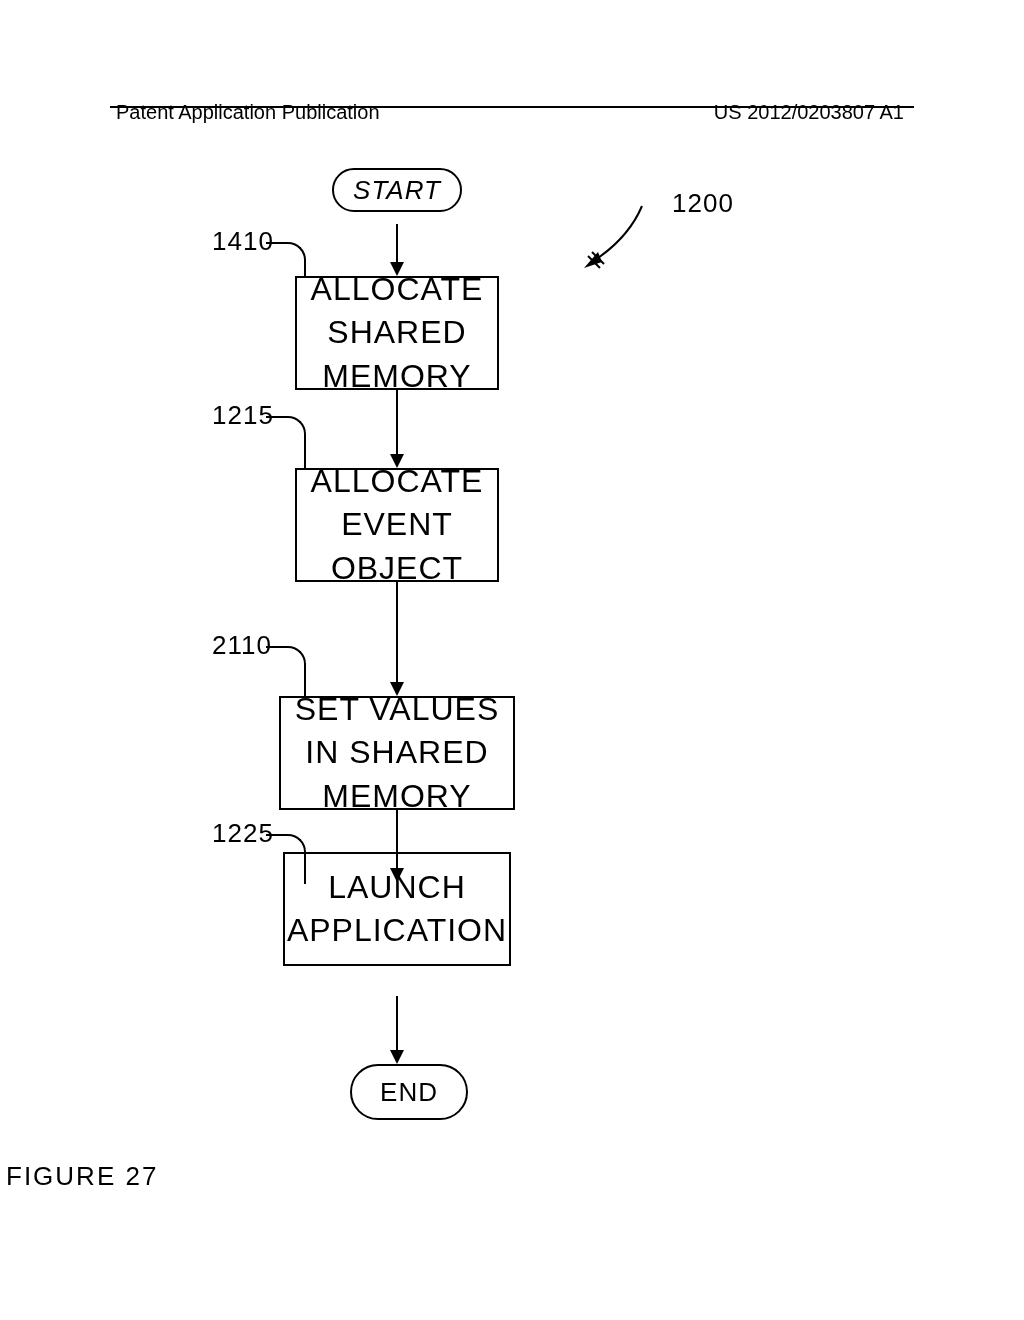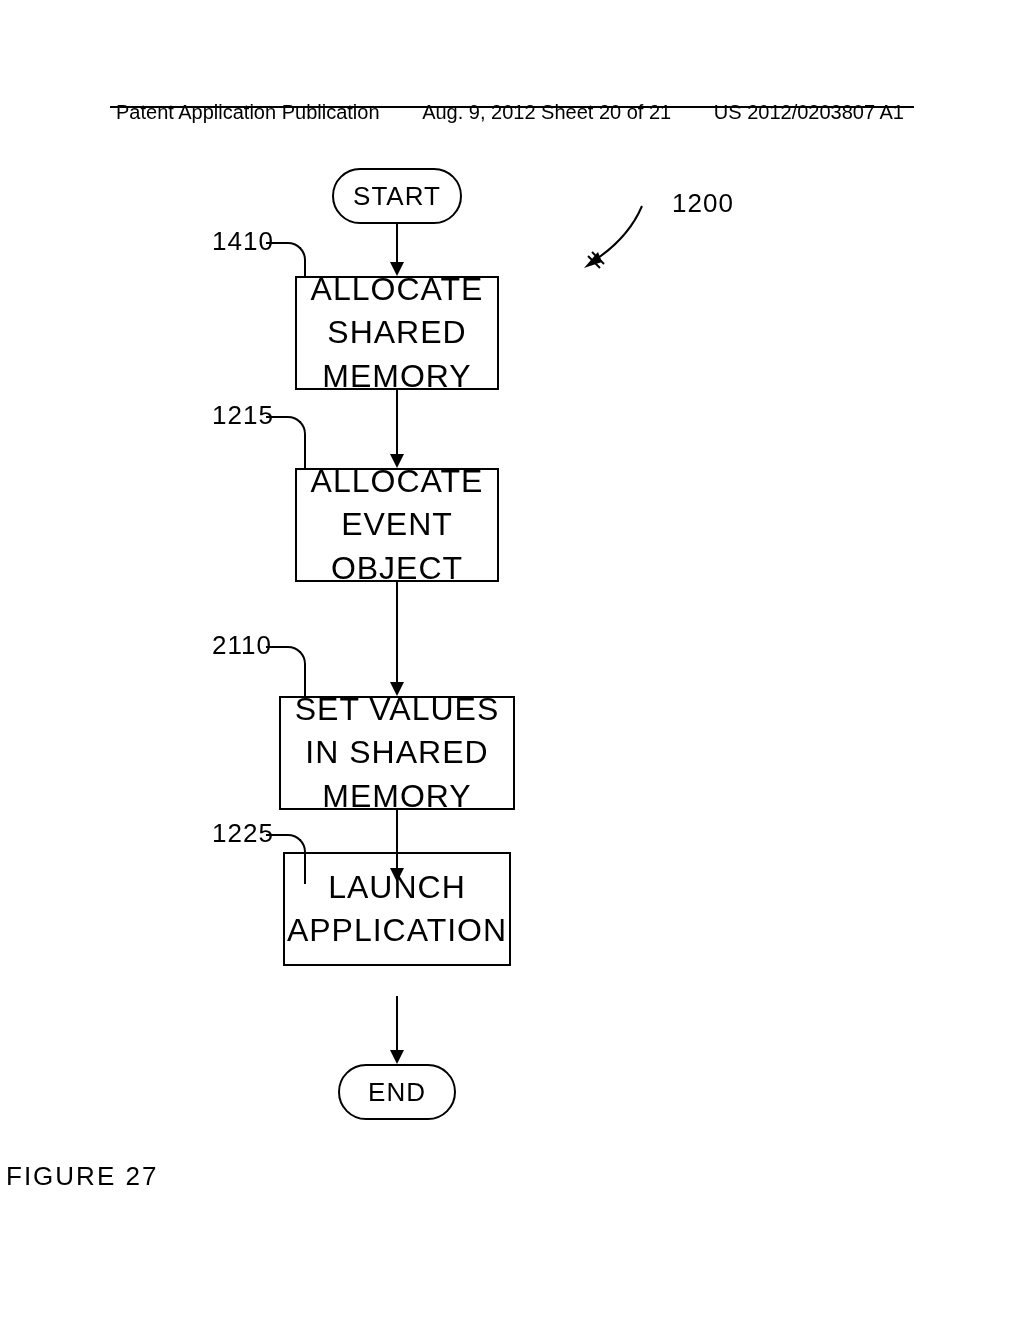--- a/index.html
+++ b/index.html
@@ -99,36 +99,35 @@
     }
     .pointer-arrow {
       position: absolute;
     }
   </style>
 </head>
 <body>
 
 <div class="header">
   <span>Patent Application Publication</span>
-  <span>Aug. 9, 2012  Sheet 20 of 21</span>
   <span>US 2012/0203807 A1</span>
 </div>
 <div class="header-rule"></div>
 
 <div class="flowchart">
 
   <div class="ref-label" style="top: 20px; left: 672px;">1200</div>
   <svg class="pointer-arrow" style="top: 36px; left: 580px; width: 70px; height: 70px;">
     <path d="M 62 2 Q 48 35 12 58" stroke="#000" stroke-width="2" fill="none"></path>
     <polygon points="4,64 18,48 22,58" fill="#000"></polygon>
     <line x1="8" y1="52" x2="20" y2="64" stroke="#000" stroke-width="2"></line>
     <line x1="12" y1="48" x2="24" y2="60" stroke="#000" stroke-width="2"></line>
   </svg>
 
-  <div class="terminal" style="top: 0; left: 332px; width: 130px; height: 56px;">
+  <div class="terminal" style="top: 0; left: 332px; width: 130px; height: 44px; font-style: italic;">
     <span>START</span>
   </div>
 
   <div class="arrow-line" style="top: 56px; left: 396px; height: 40px;"></div>
   <div class="arrow-head" style="top: 94px; left: 390px;"></div>
 
   <div class="ref-label" style="top: 58px; left: 212px;">1410</div>
   <div class="lead-line" style="top: 74px; left: 266px; height: 36px;"></div>
 
   <div class="process" style="top: 108px; left: 295px; width: 204px; height: 114px;">
@@ -168,19 +167,19 @@
   <div class="lead-line" style="top: 666px; left: 266px; height: 50px;"></div>
 
   <div class="process" style="top: 684px; left: 283px; width: 228px; height: 114px;">
     <span style="white-space: pre;">LAUNCH
 APPLICATION</span>
   </div>
 
   <div class="arrow-line" style="top: 828px; left: 396px; height: 56px;"></div>
   <div class="arrow-head" style="top: 882px; left: 390px;"></div>
 
-  <div class="terminal" style="top: 896px; left: 338px; width: 118px; height: 56px;">
+  <div class="terminal" style="top: 896px; left: 350px; width: 118px; height: 56px;">
     <span>END</span>
   </div>
 
 </div>
 
 <div class="figure-label">FIGURE 27</div>
 
 </body></html>

